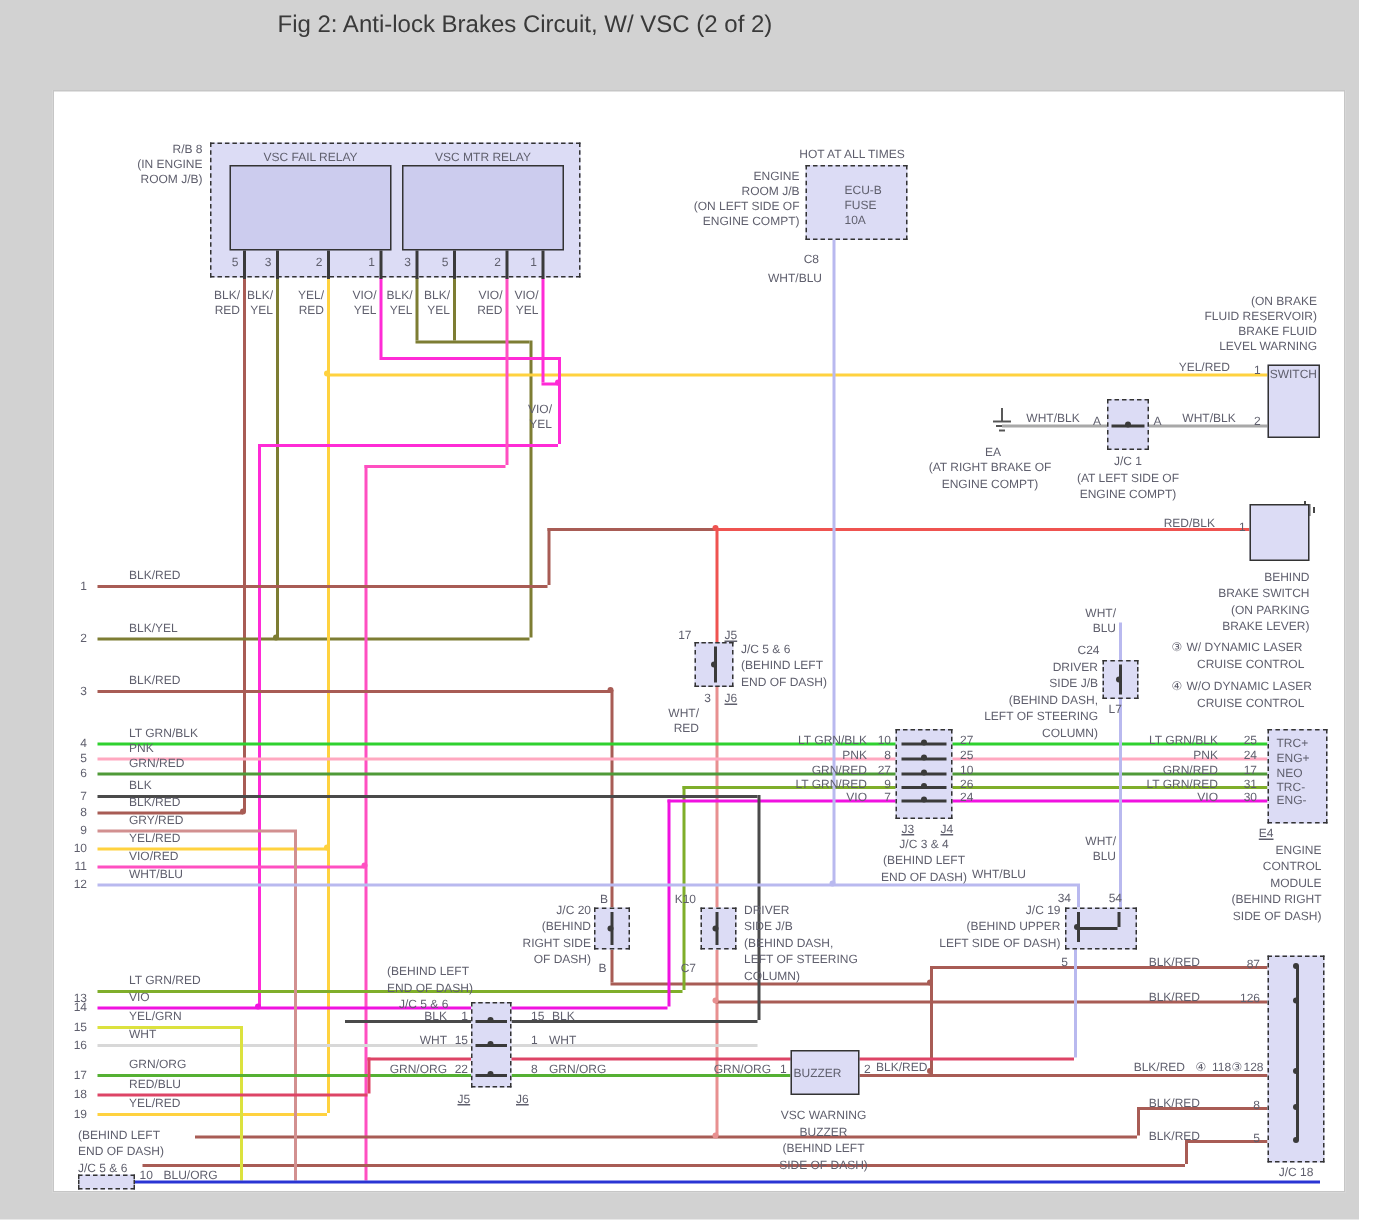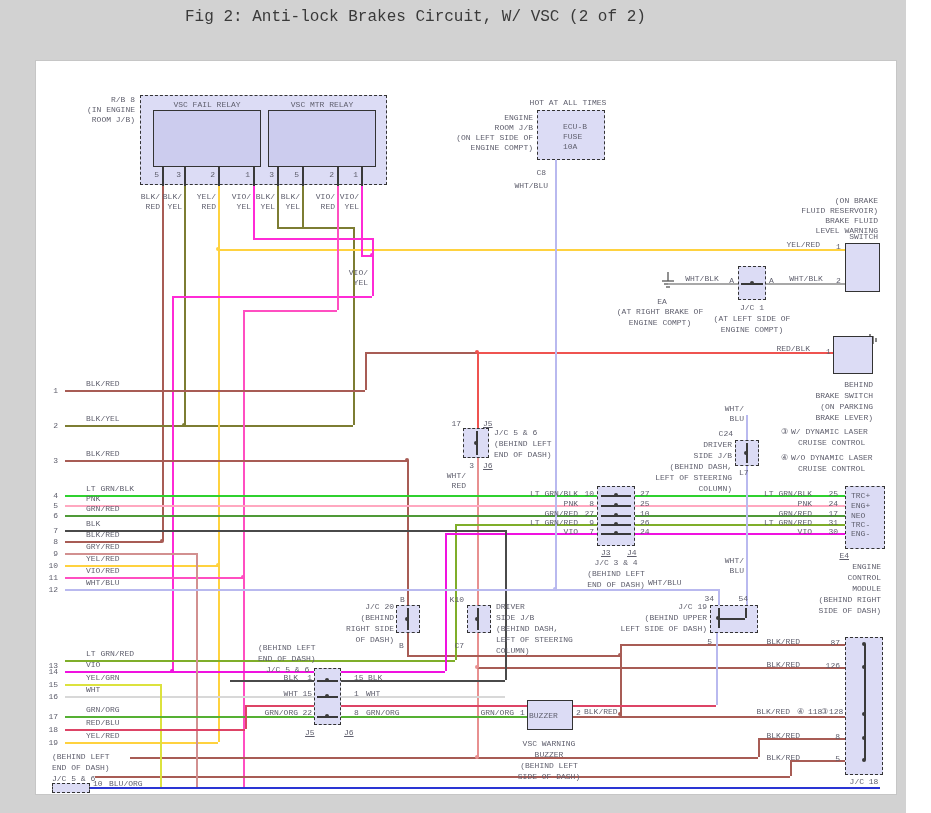--- a/index.html
+++ b/index.html
@@ -1,16 +1,16 @@
 <!DOCTYPE html>
 <html><head>
 <meta charset="utf-8">
 <style>
   html,body{margin:0;padding:0;}
-  #page{position:relative;width:906px;height:813px;background:#d2d2d2;font-family:Liberation Mono, monospace;overflow:hidden;}
+  #page{position:relative;width:906px;height:813px;background:#d2d2d2;font-family:Liberation Sans, sans-serif;overflow:hidden;}
   #title{position:absolute;left:185px;top:8px;font-size:16px;color:#3a3a3a;}
   #canvas{position:absolute;left:35px;top:60px;width:860px;height:733px;background:#ffffff;border:1px solid #c6c6c6;}
   .wire{position:absolute;}
   .box{position:absolute;background:#dcdcf5;border:1px dashed #333;box-sizing:border-box;}
   .box.solid{border:1px solid #333;}
   .box.relay{background:#ccccee;}
   .lbl{position:absolute;font-size:8px;line-height:9px;color:#5f5f6d;white-space:nowrap;}
   .lbl.r{transform:translateX(-100%);}
   .lbl.c{transform:translateX(-50%);}
   .lbl.u{text-decoration:underline;}
@@ -267,21 +267,21 @@
     <div class="lbl r" style="left: 533px; top: 143px;">ENGINE COMPT)</div>
     <div class="lbl" style="left: 563px; top: 122px;">ECU-B</div>
     <div class="lbl" style="left: 563px; top: 132px;">FUSE</div>
     <div class="lbl" style="left: 563px; top: 142px;">10A</div>
     <div class="lbl r" style="left: 546px; top: 168px;">C8</div>
     <div class="lbl r" style="left: 548px; top: 181px;">WHT/BLU</div>
     <div class="lbl r" style="left: 878px; top: 196px; text-align: right;">(ON BRAKE</div>
     <div class="lbl r" style="left: 878px; top: 206px;">FLUID RESERVOIR)</div>
     <div class="lbl r" style="left: 878px; top: 216px;">BRAKE FLUID</div>
     <div class="lbl r" style="left: 878px; top: 226px;">LEVEL WARNING</div>
-    <div class="lbl r" style="left: 878px; top: 232px;">SWITCH</div>
+    <div class="lbl r" style="left: 878px; top: 245px;">SWITCH</div>
     <div class="lbl r" style="left: 820px; top: 240px;">YEL/RED</div>
     <div class="lbl" style="left: 836px; top: 242px;">1</div>
     <div class="lbl c" style="left: 702px; top: 274px;">WHT/BLK</div>
     <div class="lbl c" style="left: 806px; top: 274px;">WHT/BLK</div>
     <div class="lbl" style="left: 836px; top: 276px;">2</div>
     <div class="lbl r" style="left: 734px; top: 276px;">A</div>
     <div class="lbl" style="left: 769px; top: 276px;">A</div>
     <div class="lbl c" style="left: 752px; top: 303px;">J/C 1</div>
     <div class="lbl c" style="left: 752px; top: 314px;">(AT LEFT SIDE OF</div>
     <div class="lbl c" style="left: 752px; top: 325px;">ENGINE COMPT)</div>

